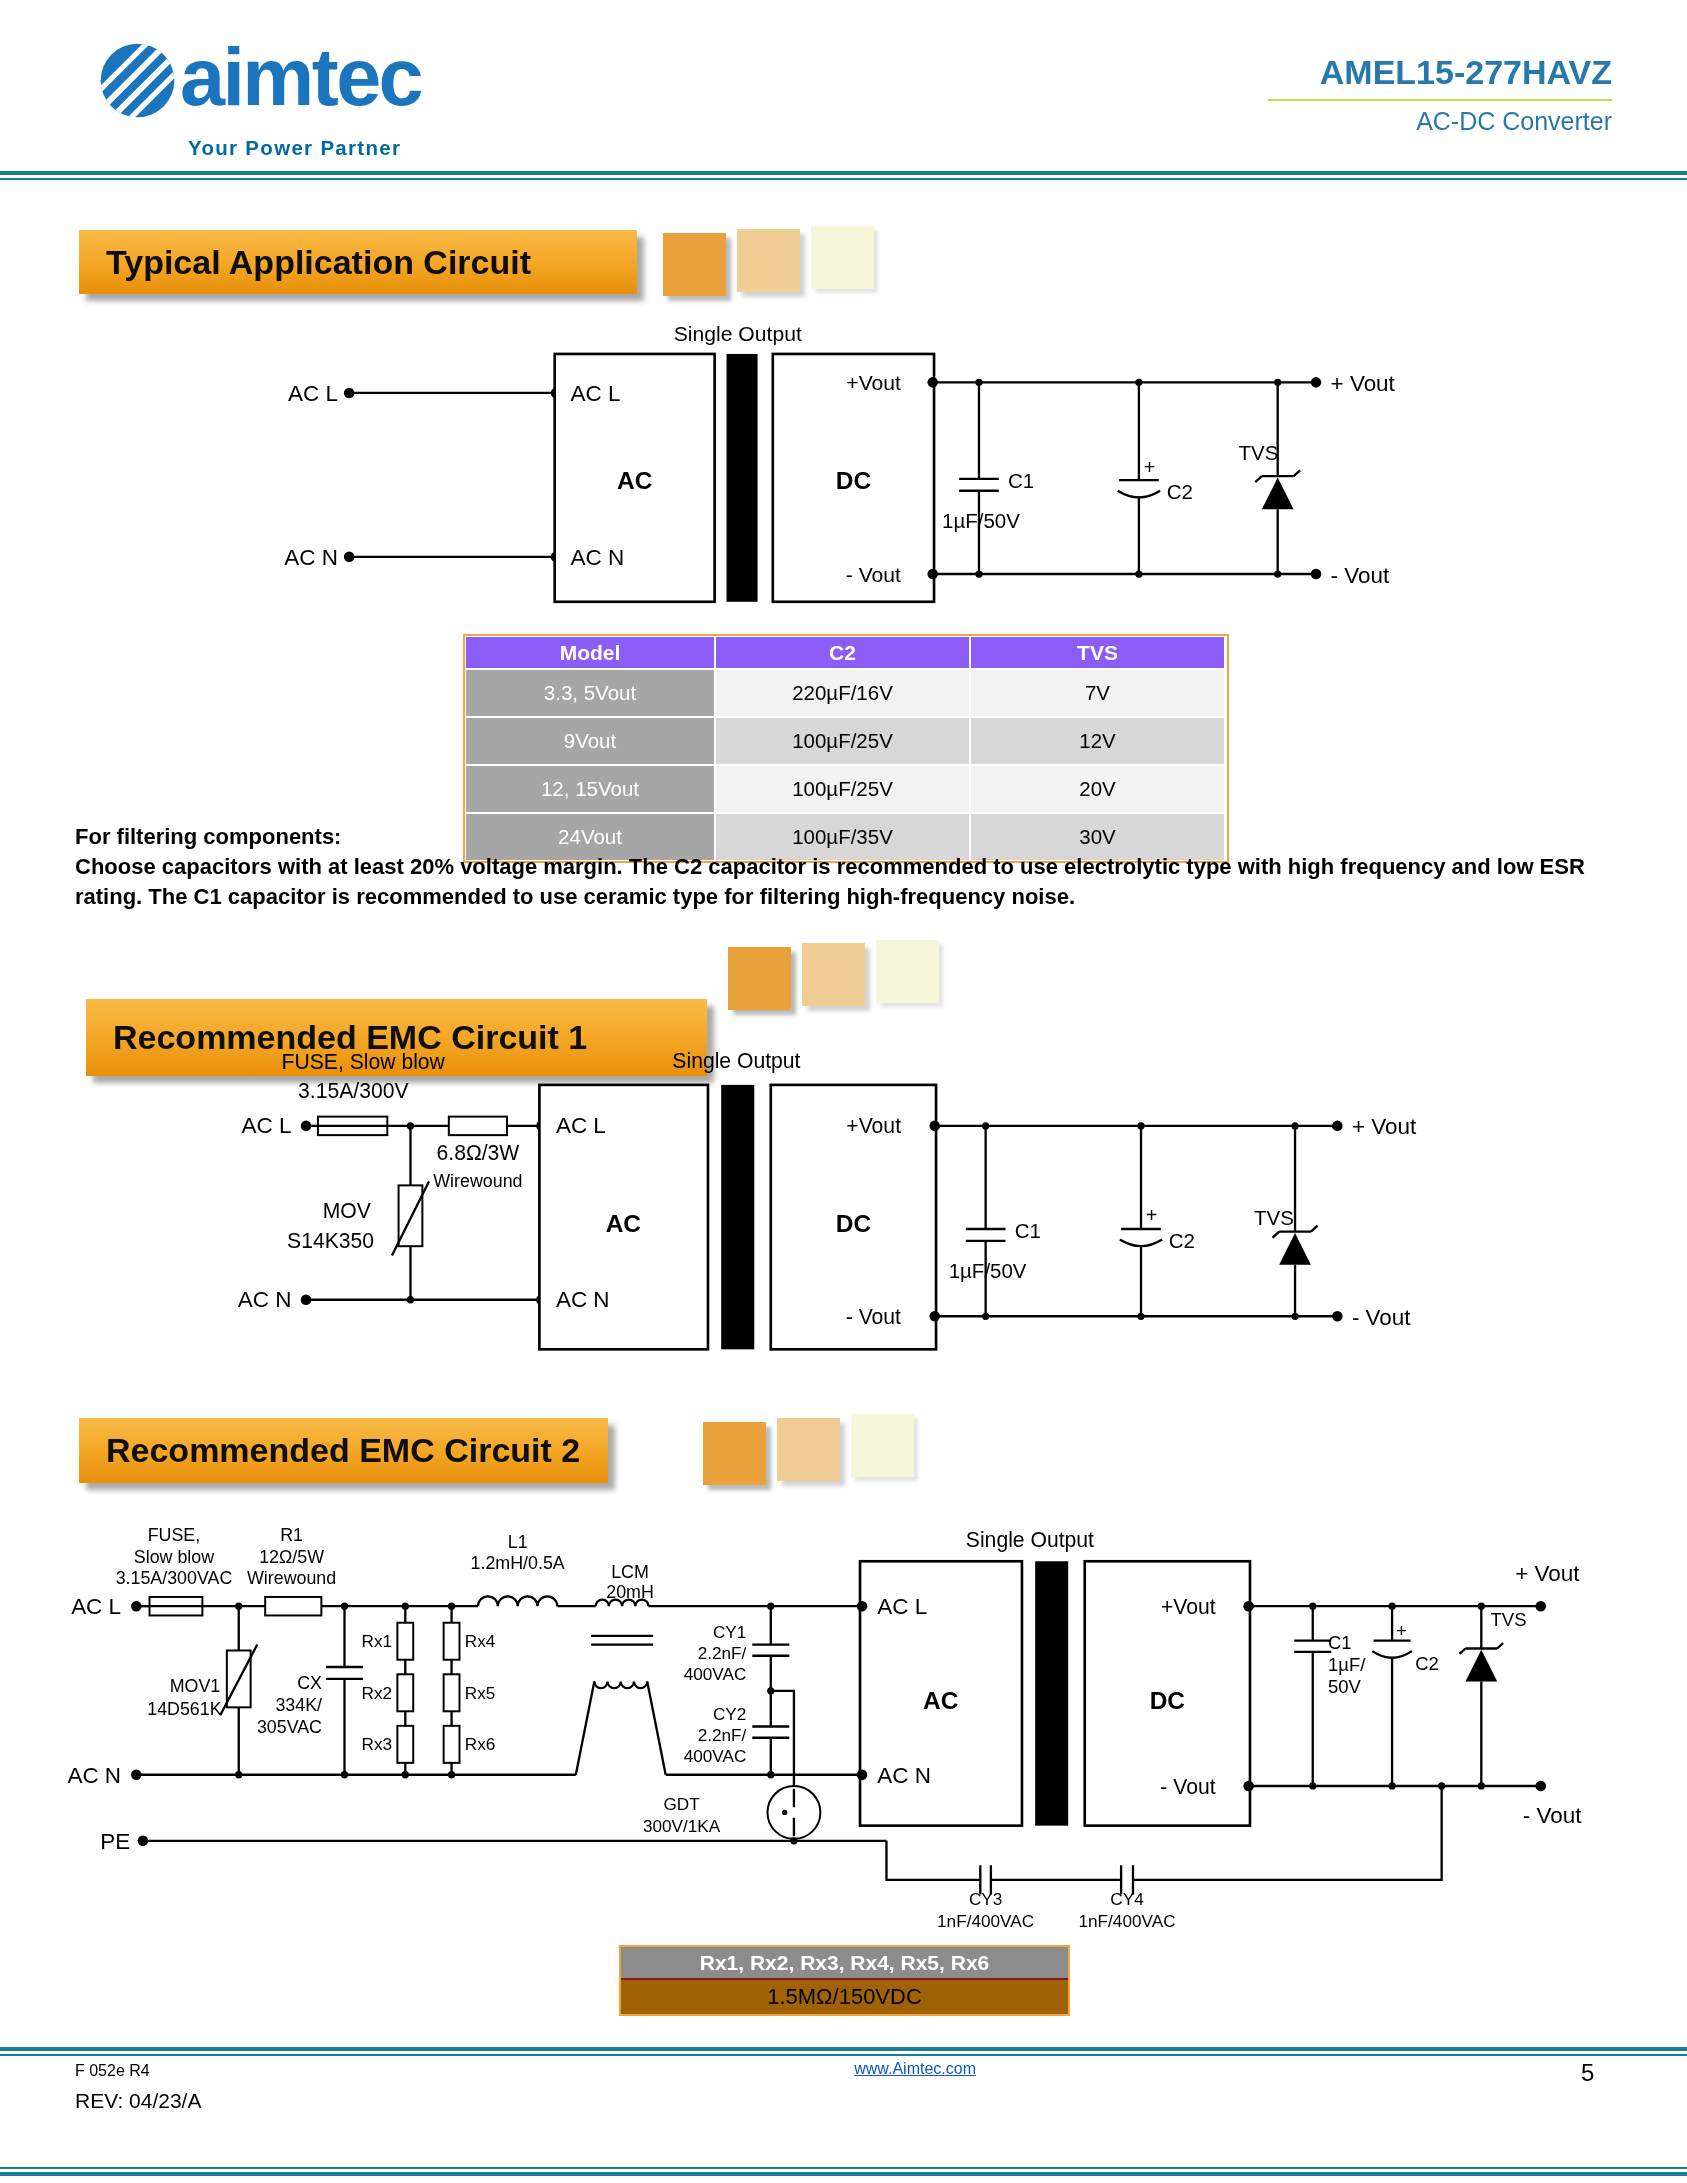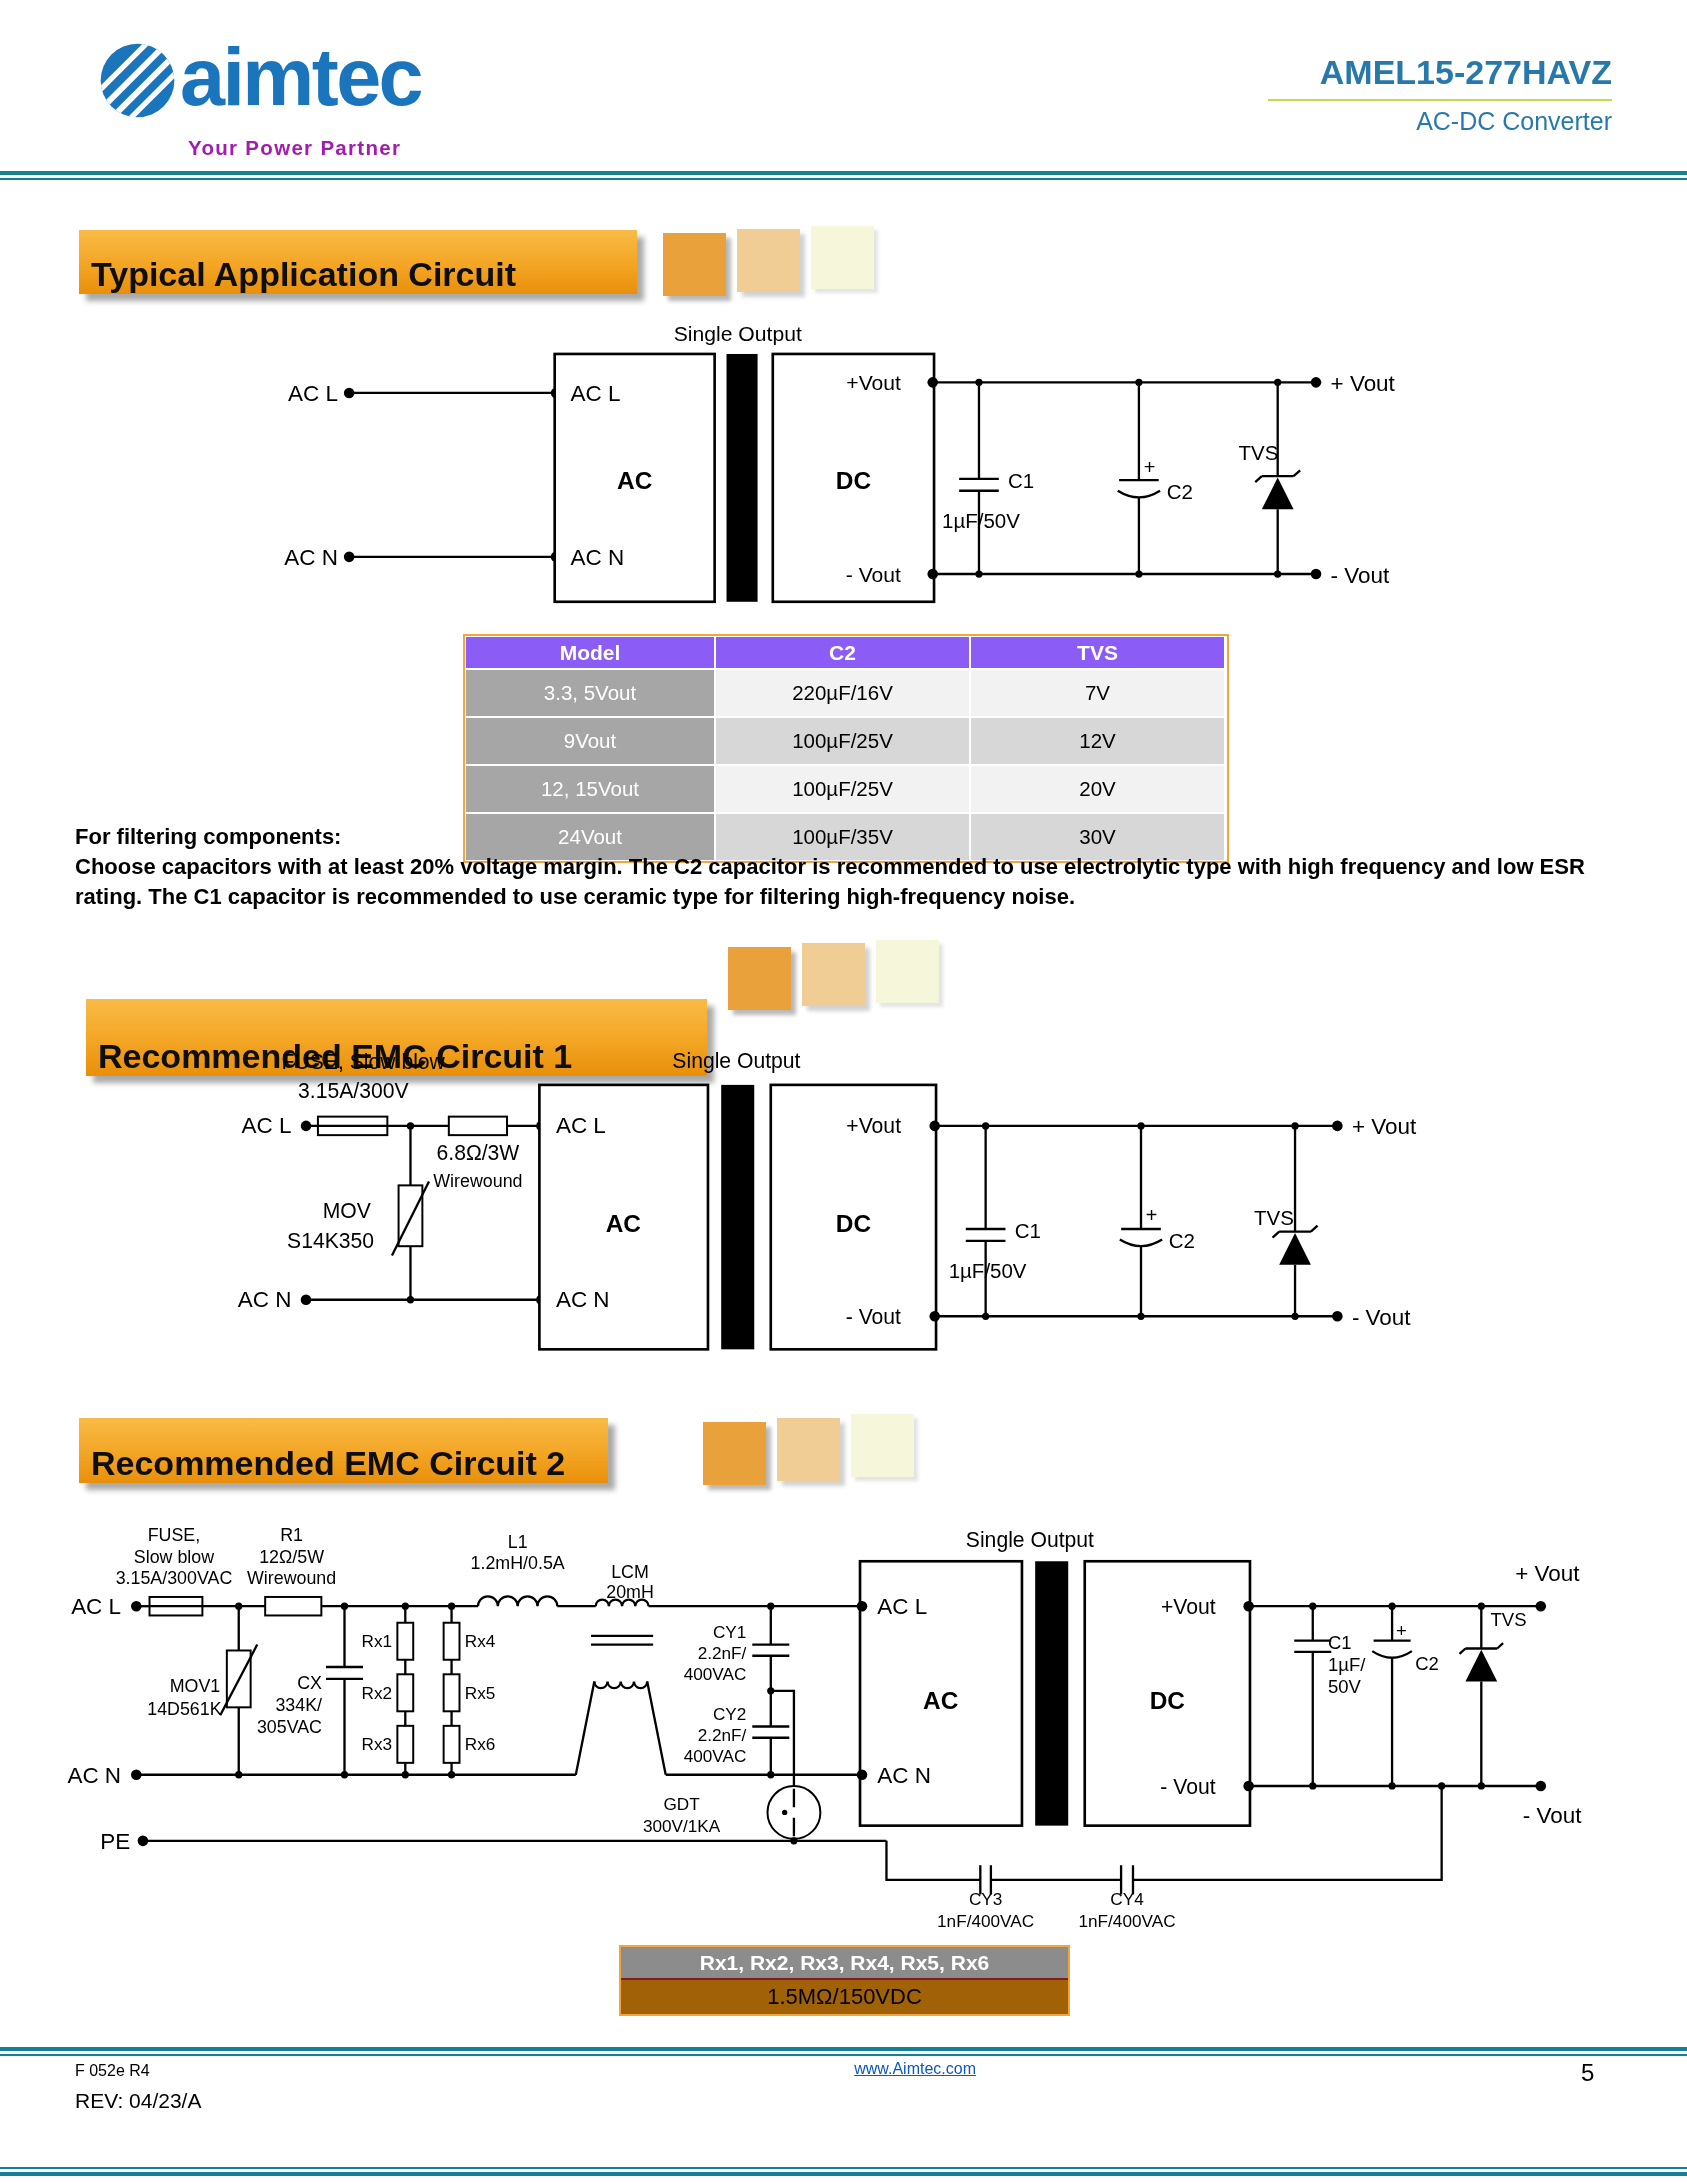--- a/index.html
+++ b/index.html
@@ -1,28 +1,28 @@
 <!DOCTYPE html>
 <html style="font-size:10.6px"><head>
 <meta charset="utf-8">
 <style>
   *{margin:0;padding:0;box-sizing:border-box}
   body{font-family:"Liberation Sans",sans-serif;background:#ffffff}
   .page{position:relative;width:1687px;height:2183px;background:#ffffff;overflow:hidden}
   .abs{position:absolute}
 
   .logo-word{position:absolute;left:180px;top:37px;font-size:81px;font-weight:bold;color:#1a75bc;letter-spacing:-2.6px;line-height:1}
-  .tagline{position:absolute;left:188px;top:136px;font-size:20.5px;font-weight:bold;color:#a21caf;letter-spacing:1.3px}
+  .tagline{position:absolute;left:188px;top:136px;font-size:20.5px;font-weight:bold;color:#0369a1;letter-spacing:1.3px}
   .pn{position:absolute;left:950px;top:53px;width:662px;text-align:right;font-size:34px;font-weight:bold;color:#2879ab}
   .pn-rule{position:absolute;left:1268px;top:99px;width:344px;height:2px;background:#c9d64e}
   .ptype{position:absolute;left:950px;top:107px;width:662px;text-align:right;font-size:25px;color:#2879ab}
   .rule-thick{height:4px;background:#157f96}
   .rule-thin{height:2px;background:#157f96}
 
-  .banner{position:absolute;display:flex;align-items:flex-end;padding-left:12px;
+  .banner{position:absolute;display:flex;align-items:center;padding-left:27px;
     background:linear-gradient(180deg,#f9bb47 0%,#f3a524 55%,#e88f0b 100%);
     box-shadow:6.6px 6.6px 5.3px #aaaaaa;font-size:34px;font-weight:bold;color:#0e0e0e}
   .sq{position:absolute;width:63px;height:63px}
   .sqa{background:#e9a23b;box-shadow:4.6px 4.6px 4px #b9b9b9}
   .sqb{background:#f1cd96;box-shadow:4.6px 4.6px 4px #d2d2d2}
   .sqc{background:#f5f6da;box-shadow:4px 4px 3.3px #e4e4e4}
 
   svg.circ{position:absolute;left:0}
   svg text{font-family:"Liberation Sans",sans-serif;fill:#000}
   .t26{font-size:26px}.t27{font-size:27px}.t28{font-size:28px}.t30{font-size:30px}

